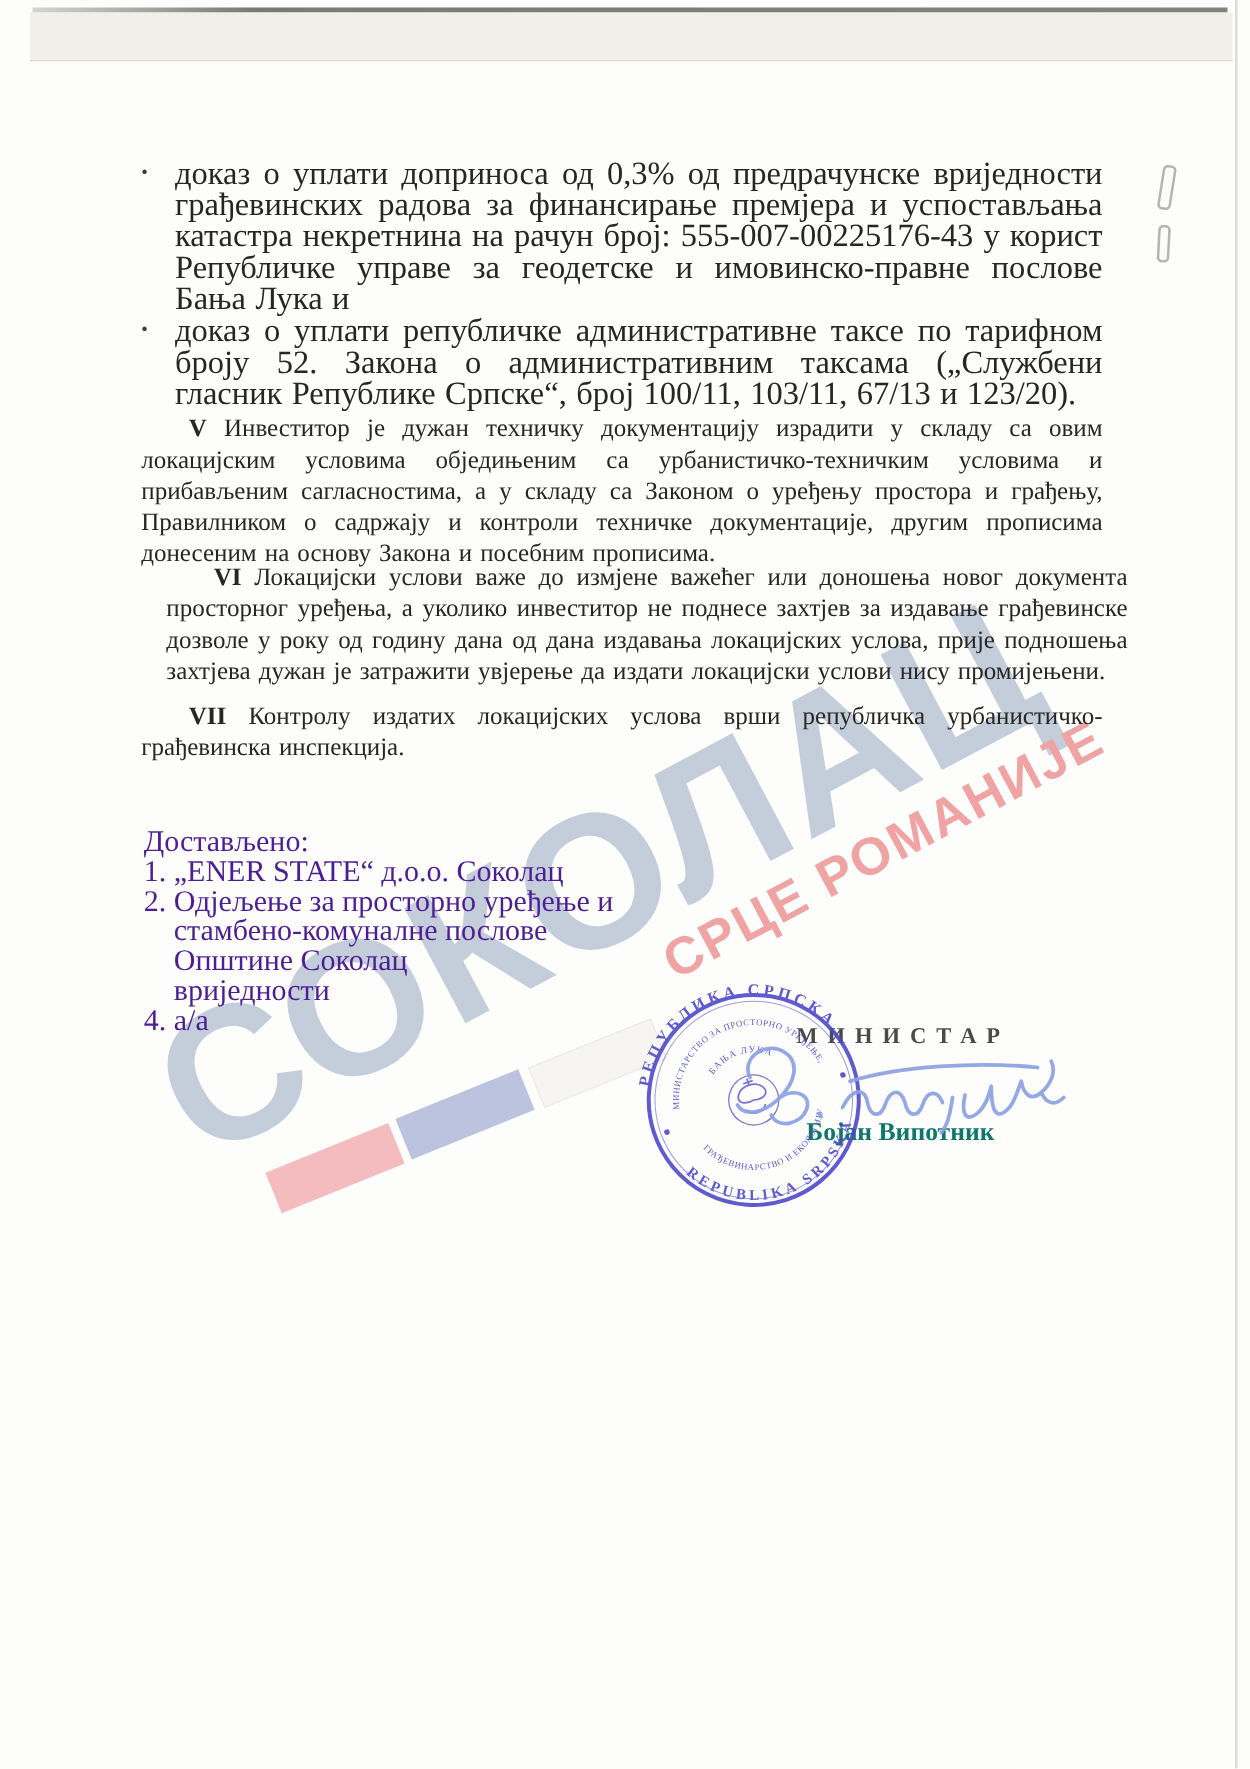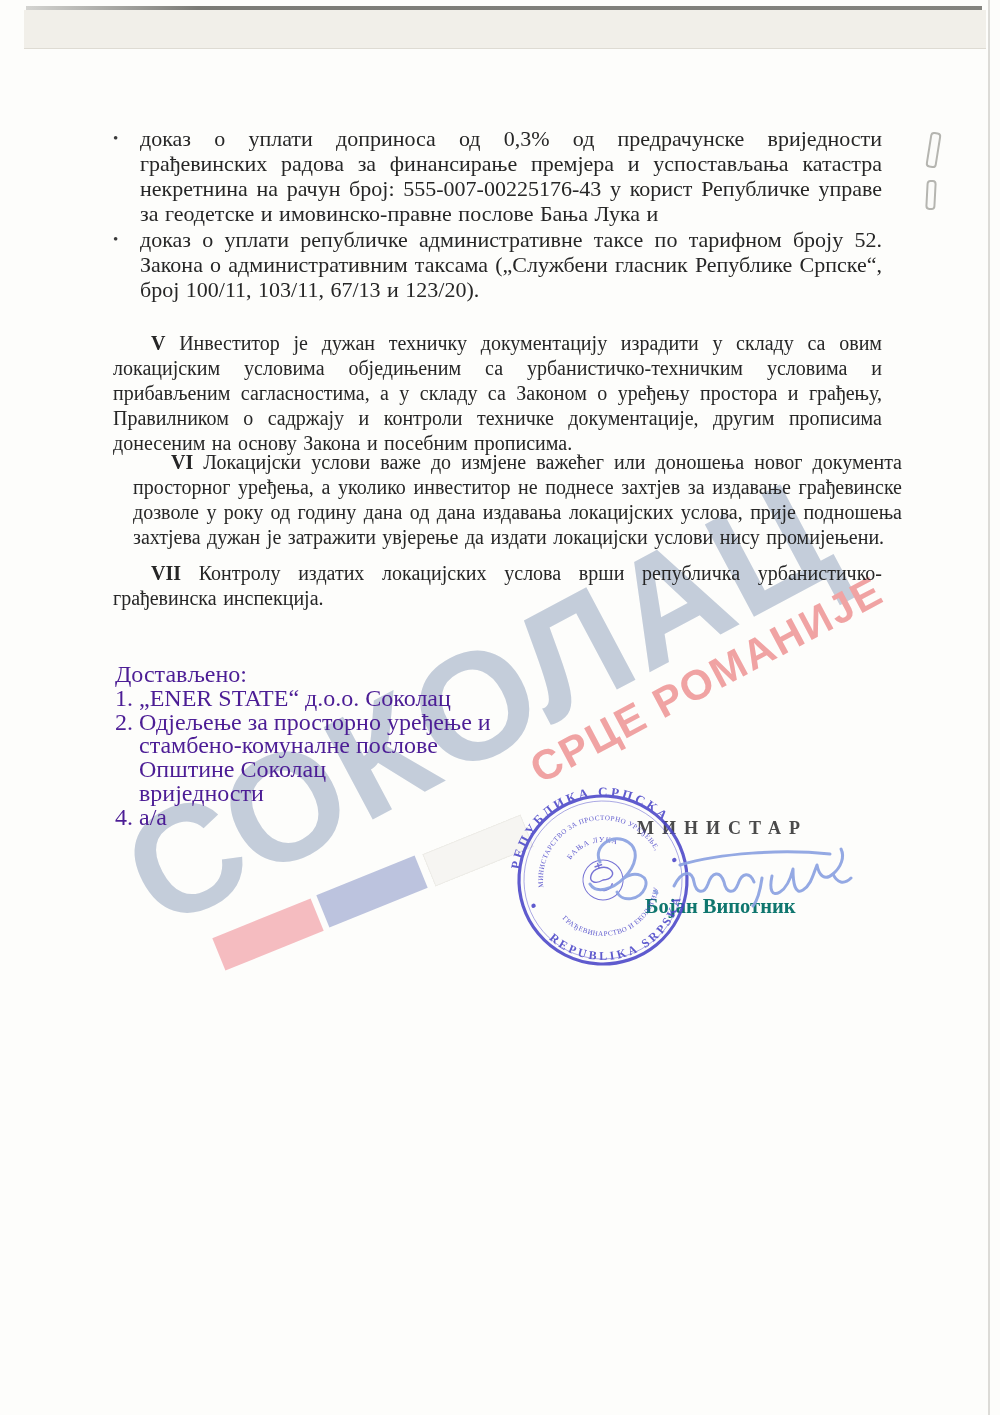--- a/index.html
+++ b/index.html
@@ -40,21 +40,21 @@
   .flag-bar{position:absolute;width:106px;height:35px;z-index:1;transform:rotate(-22deg);}
   .flag-red{left:215px;top:917px;background:#f5bcc0;}
   .flag-blue{left:319px;top:874px;background:#bcc3de;}
   .flag-white{left:425px;top:833px;background:#f6f5f2;box-shadow:0 0 0 1px #ecebe6 inset;}
 
   
   .textcol{position:absolute;left:113px;width:769px;z-index:3;}
   .bullets{top:126px;}
   .bullet-item{display:flex;margin-bottom:1px;}
   .bullet-dot{width:27px;flex:0 0 27px;font-size:15px;line-height:25px;color:#3a3a3a;}
-  .bullet-text{flex:1;font-size:22px;line-height:25px;text-align:justify;word-spacing:1px;}
+  .bullet-text{flex:1;font-size:26px;line-height:25px;text-align:justify;word-spacing:1px;}
   .para{position:absolute;left:113px;width:769px;z-index:3;
     font-size:20px;line-height:25px;text-align:justify;text-indent:38px;word-spacing:1.5px;}
   .p5{top:316px;margin-top:15px;}
   .p6{top:450px;margin-left:20px;}
   .p7{top:561px;}
   .para b{font-weight:bold;}
 
   
   .delivered{position:absolute;left:115px;top:631px;width:400px;z-index:3;
     font-size:24px;line-height:23.8px;color:#4c1d95;margin-top:32px;}

